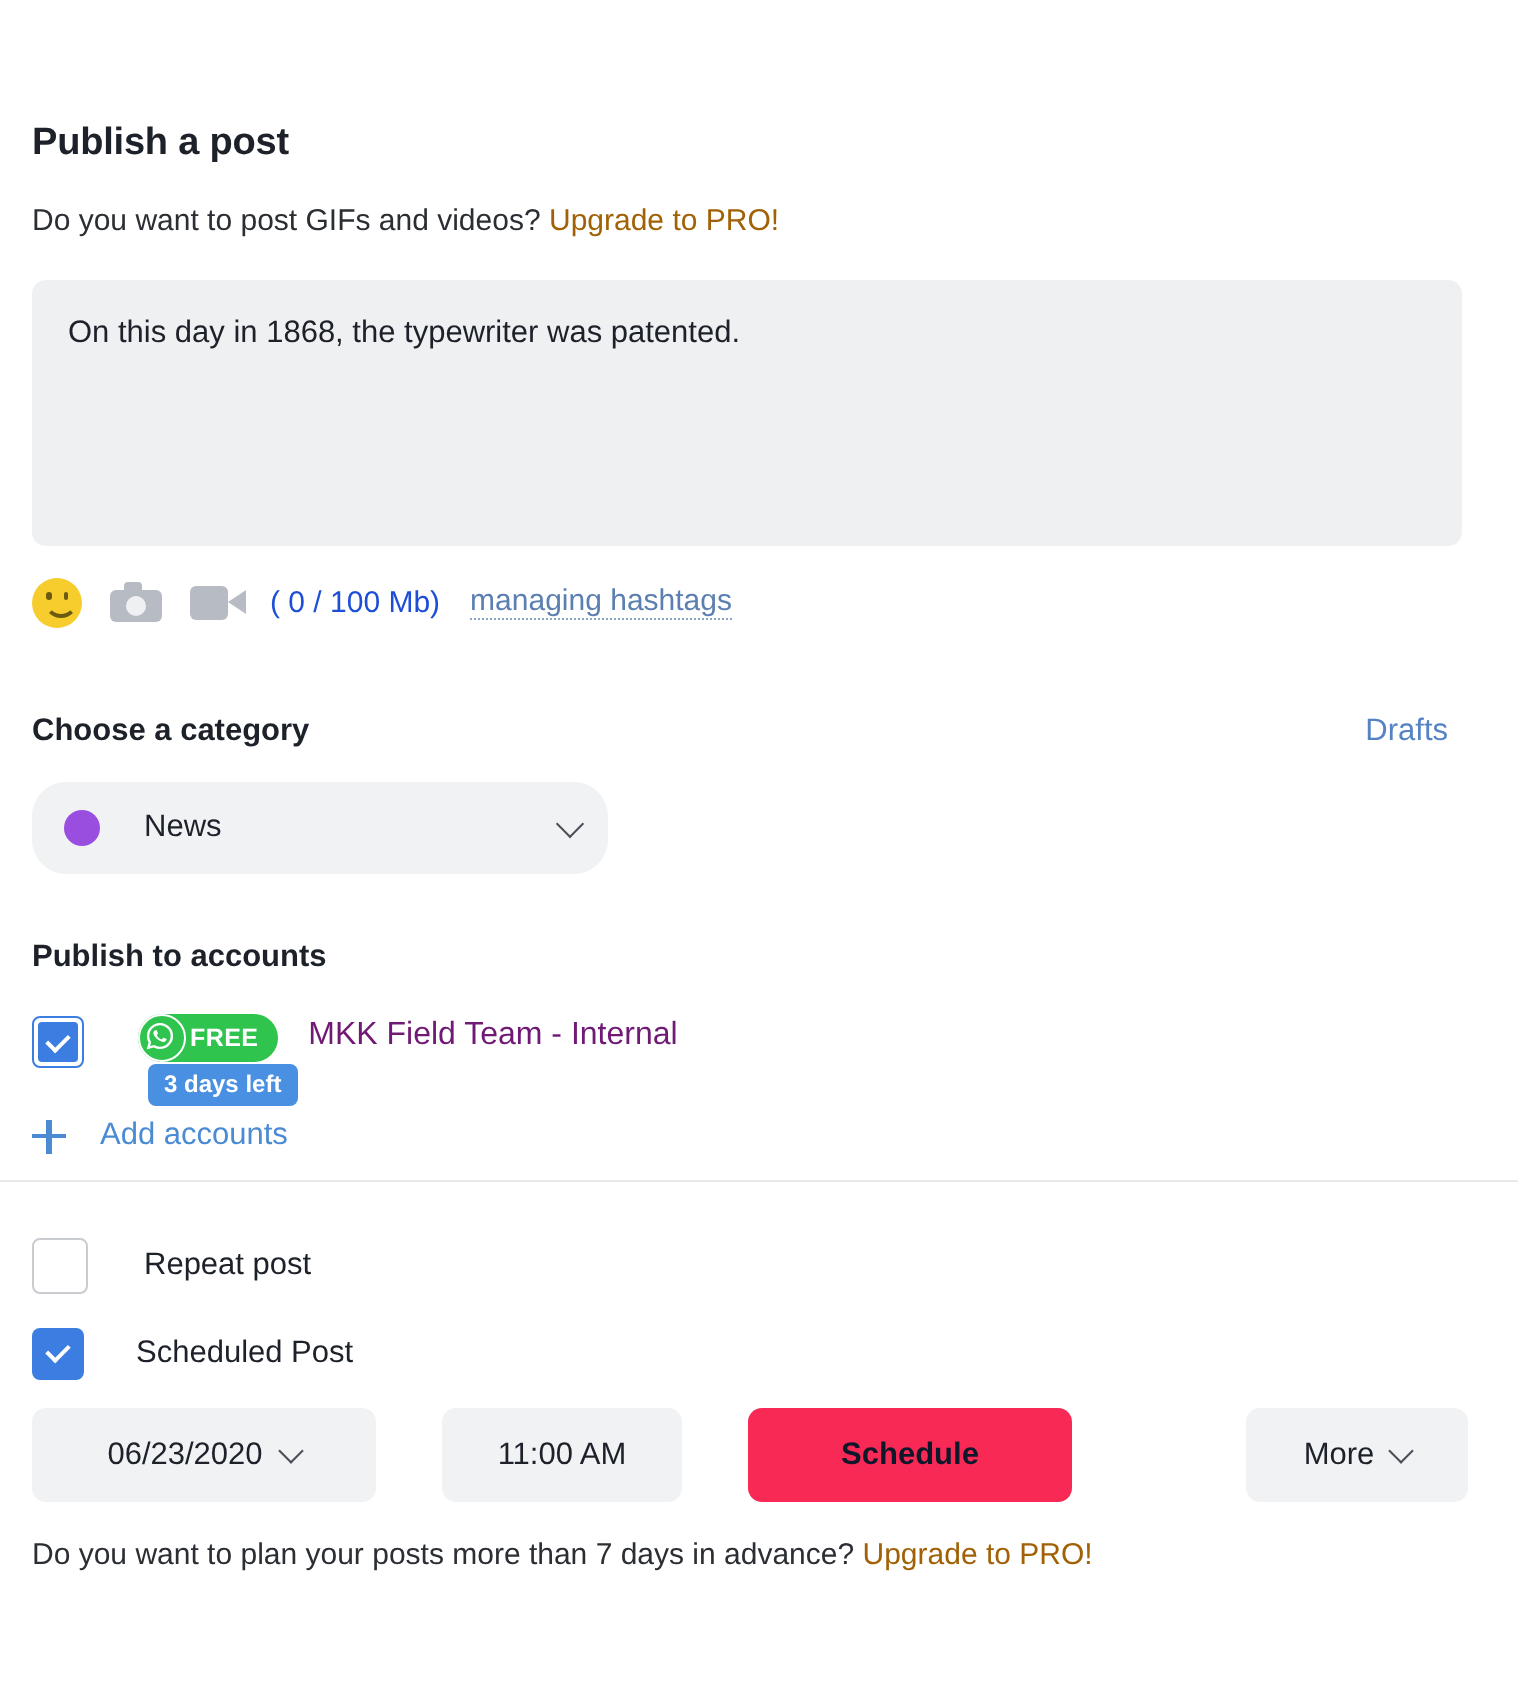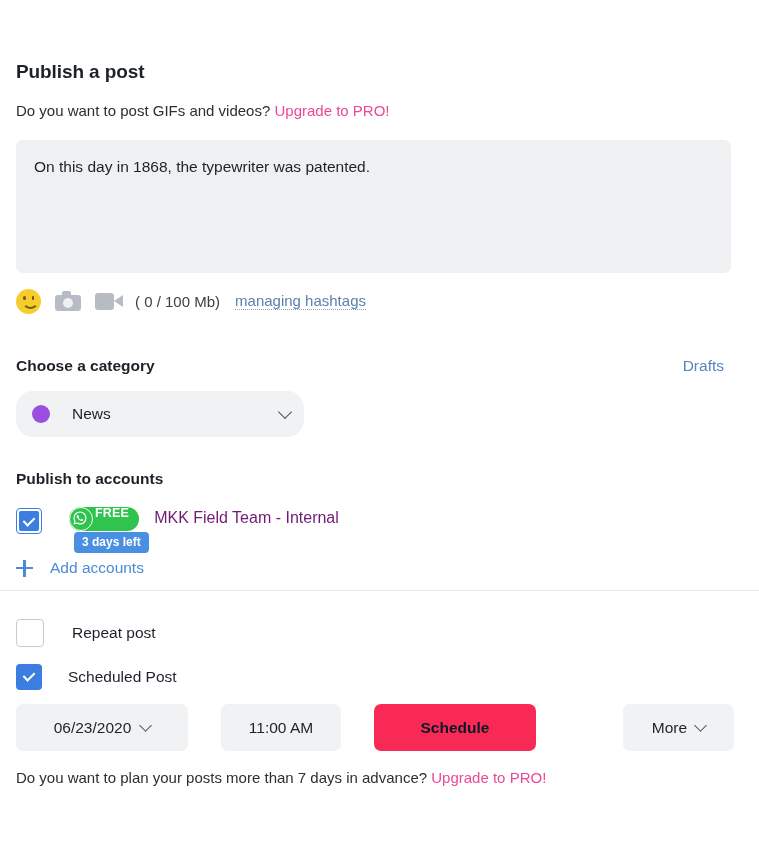--- a/index.html
+++ b/index.html
@@ -37,21 +37,21 @@
     padding-top: 13px;
     letter-spacing: -0.1px;
   }
   .subtitle {
     font-size: 15px;
     color: #2b2f33;
     margin: 0;
     padding-top: 19px;
   }
   .link-blue {
-    color: #ec4899;
+    color: #a16207;
     text-decoration: none;
     cursor: pointer;
   }
 
   
   .composer {
     margin-top: 21px;
     margin-left: 16px;
     width: 715px;
     height: 133px;
@@ -156,21 +156,21 @@
     position: absolute;
     right: 0; top: 2px;
     width: 0; height: 0;
     border-top: 6.5px solid transparent;
     border-bottom: 6.5px solid transparent;
     border-right: 9px solid #b7bcc4;
   }
   .size-text {
     margin-left: 12px;
     font-size: 15px;
-    color: #404040;
+    color: #1d4ed8;
     white-space: nowrap;
   }
   .hashtag-link {
     margin-left: 15px;
     font-size: 15px;
     color: #5b7fb0;
     border-bottom: 1.5px dotted #8da4c4;
     cursor: pointer;
     line-height: 1.15;
   }
@@ -279,21 +279,21 @@
   .acct-badge-wrap {
     margin-left: 27px;
     position: relative;
     flex: 0 0 auto;
   }
   .free-pill {
     height: 24px;
     background: #2ec44d;
     border-radius: 12px;
     display: flex;
-    align-items: flex-start;
+    align-items: center;
     padding-right: 10px;
     padding-left: 26px;
     position: relative;
     box-sizing: border-box;
   }
   .free-pill .wa {
     position: absolute;
     left: 0; top: 0;
     width: 24px; height: 24px;
     border-radius: 50%;

